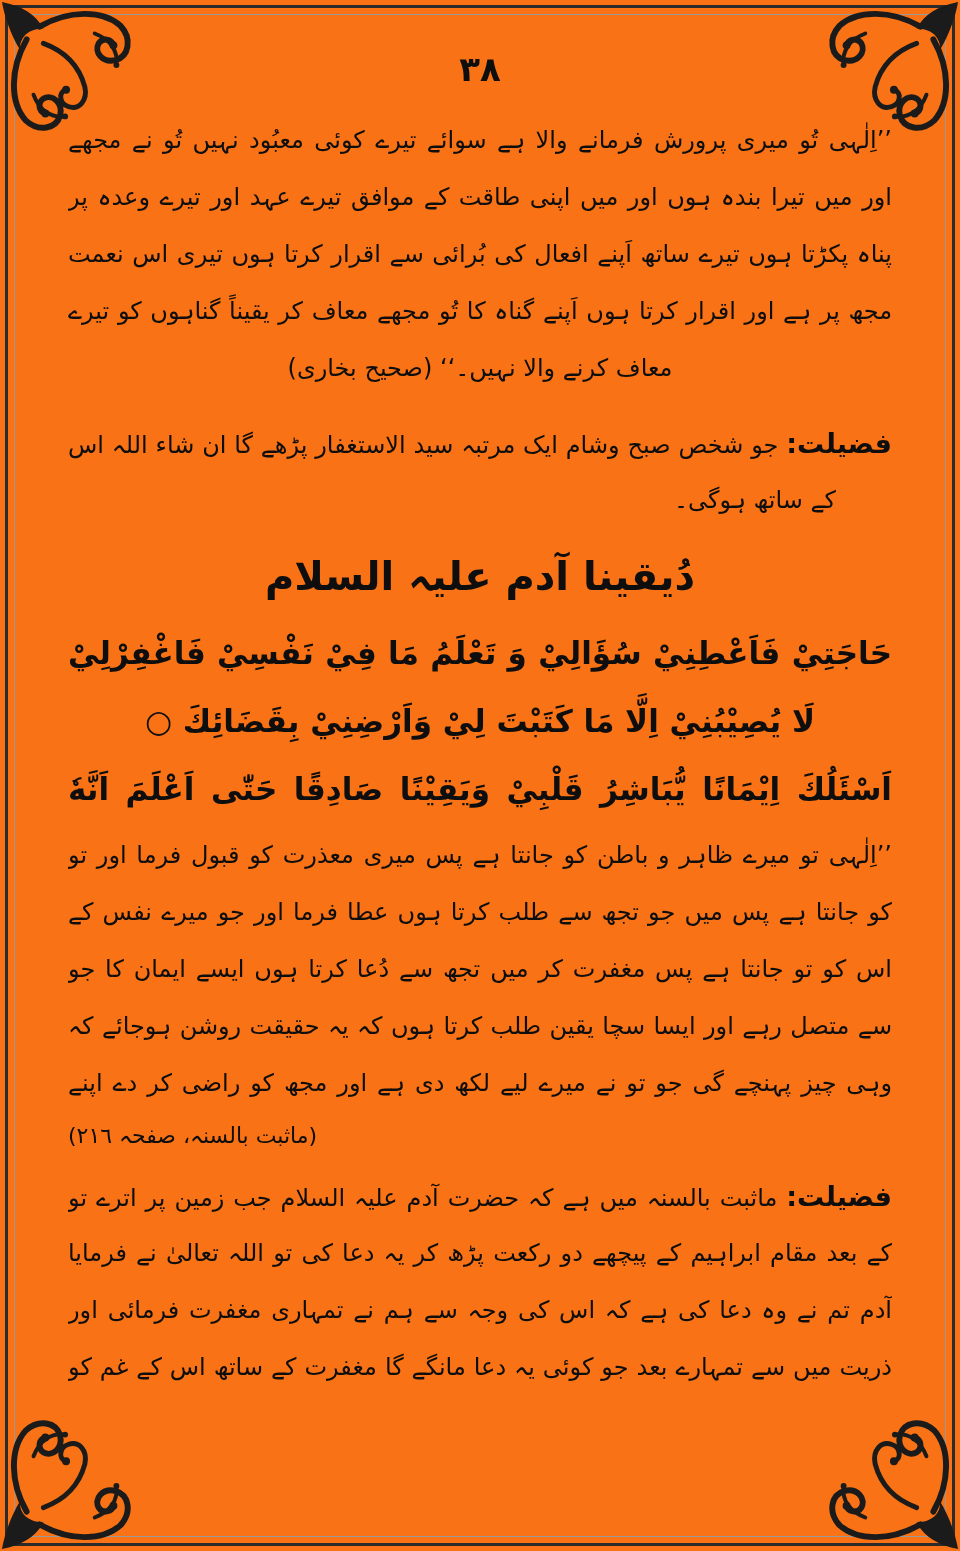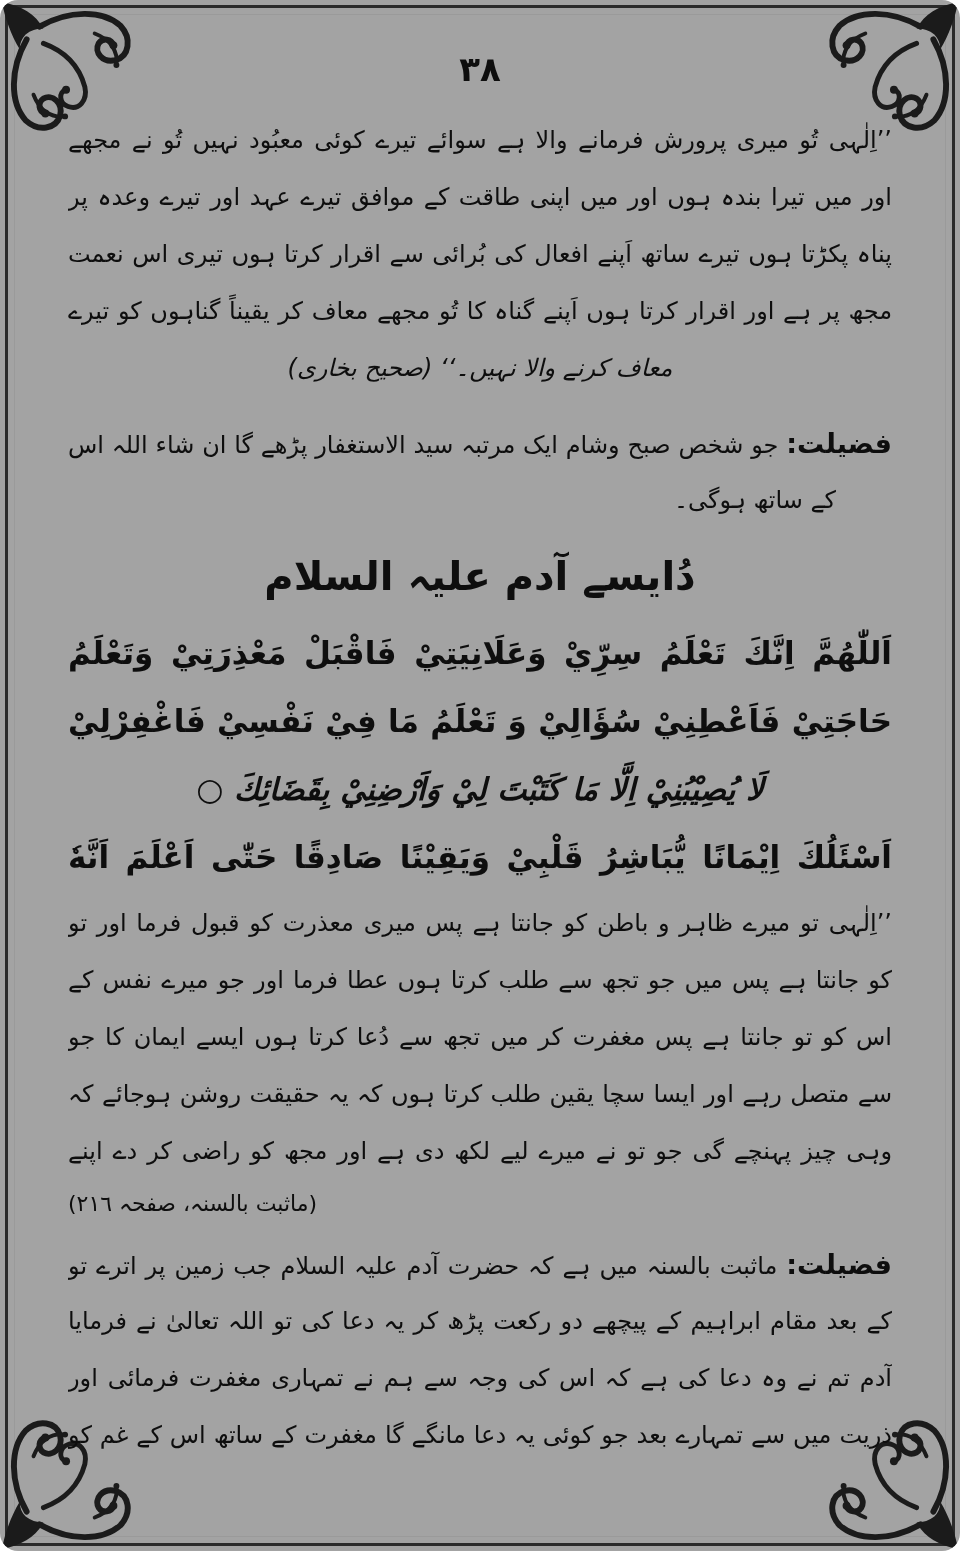--- a/index.html
+++ b/index.html
@@ -1,23 +1,22 @@
 <!DOCTYPE html>
 <html lang="ur" dir="rtl"><head>
 <meta charset="utf-8">
 <style>
   html,body{margin:0;padding:0;background:#ffffff;}
   .page{
     position:relative;
     width:960px;height:1551px;
-    background:#a3a3a3;
+    background:#f97316;
     overflow:hidden;
     font-family:"DejaVu Sans", sans-serif;
     color:#0e0e0e;
-    border-radius:18px;
   }
   
   .frame-outer{
     position:absolute;top:5px;left:5px;right:5px;bottom:5px;
     border:3px solid #2b2b2b;
     pointer-events:none;
   }
   .frame-inner{
     position:absolute;top:14px;left:14px;right:14px;bottom:14px;
     border:1px solid #9a9a9a;
@@ -43,21 +42,21 @@
   }
   .para{margin-top:12px;}
   .line{
     font-size:24px;
     height:57px;line-height:57px;
     text-align:justify;
     -moz-text-align-last:justify;
     text-align-last:justify;
     overflow:hidden;
   }
-  .line.center{text-align:center;text-align-last:center;font-style:italic;}
+  .line.center{text-align:center;text-align-last:center;}
   .line.startright{text-align:left;text-align-last:right;padding-right:56px;}
   .fazilat-label{font-weight:bold;font-size:27px;margin-top:43px;}
   .heading{
     text-align:center;
     font-size:40px;font-weight:bold;
     height:86px;line-height:86px;
     margin-top:4px;
   }
   .arabic .line{
     font-size:31px;font-weight:bold;
@@ -133,24 +132,23 @@
     </div>
 
     <div class="para" style="margin-top:18px;">
       <div class="line">
         <span class="fazilat-label">فضیلت:</span>
         <span>جو شخص صبح وشام ایک مرتبہ سید الاستغفار پڑھے گا ان شاء اللہ اس کی موت ایمان</span>
       </div>
       <div class="line startright">کے ساتھ ہوگی۔</div>
     </div>
 
-    <div class="heading">دُایسے آدم علیہ السلام</div>
+    <div class="heading">دُیقینا آدم علیہ السلام</div>
 
     <div class="para arabic" style="margin-top:0;">
-      <div class="line">اَللّٰهُمَّ اِنَّكَ تَعْلَمُ سِرِّيْ وَعَلَانِيَتِيْ فَاقْبَلْ مَعْذِرَتِيْ وَتَعْلَمُ</div>
       <div class="line">حَاجَتِيْ فَاَعْطِنِيْ سُؤَالِيْ وَ تَعْلَمُ مَا فِيْ نَفْسِيْ فَاغْفِرْلِيْ ذُنُوْبِيْ</div>
       <div class="line center">لَا يُصِيْبُنِيْ اِلَّا مَا كَتَبْتَ لِيْ وَاَرْضِنِيْ بِقَضَائِكَ ○</div>
       <div class="line">اَسْئَلُكَ اِيْمَانًا يُّبَاشِرُ قَلْبِيْ وَيَقِيْنًا صَادِقًا حَتّٰى اَعْلَمَ اَنَّهٗ</div>
     </div>
 
     <div class="para" style="margin-top:4px;">
       <div class="line">’’اِلٰہی تو میرے ظاہر و باطن کو جانتا ہے پس میری معذرت کو قبول فرما اور تو میری حاجت</div>
       <div class="line">کو جانتا ہے پس میں جو تجھ سے طلب کرتا ہوں عطا فرما اور جو میرے نفس کے اندر ہے</div>
       <div class="line">اس کو تو جانتا ہے پس مغفرت کر میں تجھ سے دُعا کرتا ہوں ایسے ایمان کا جو میرے قلب</div>
       <div class="line">سے متصل رہے اور ایسا سچا یقین طلب کرتا ہوں کہ یہ حقیقت روشن ہوجائے کہ مجھ تک</div>

